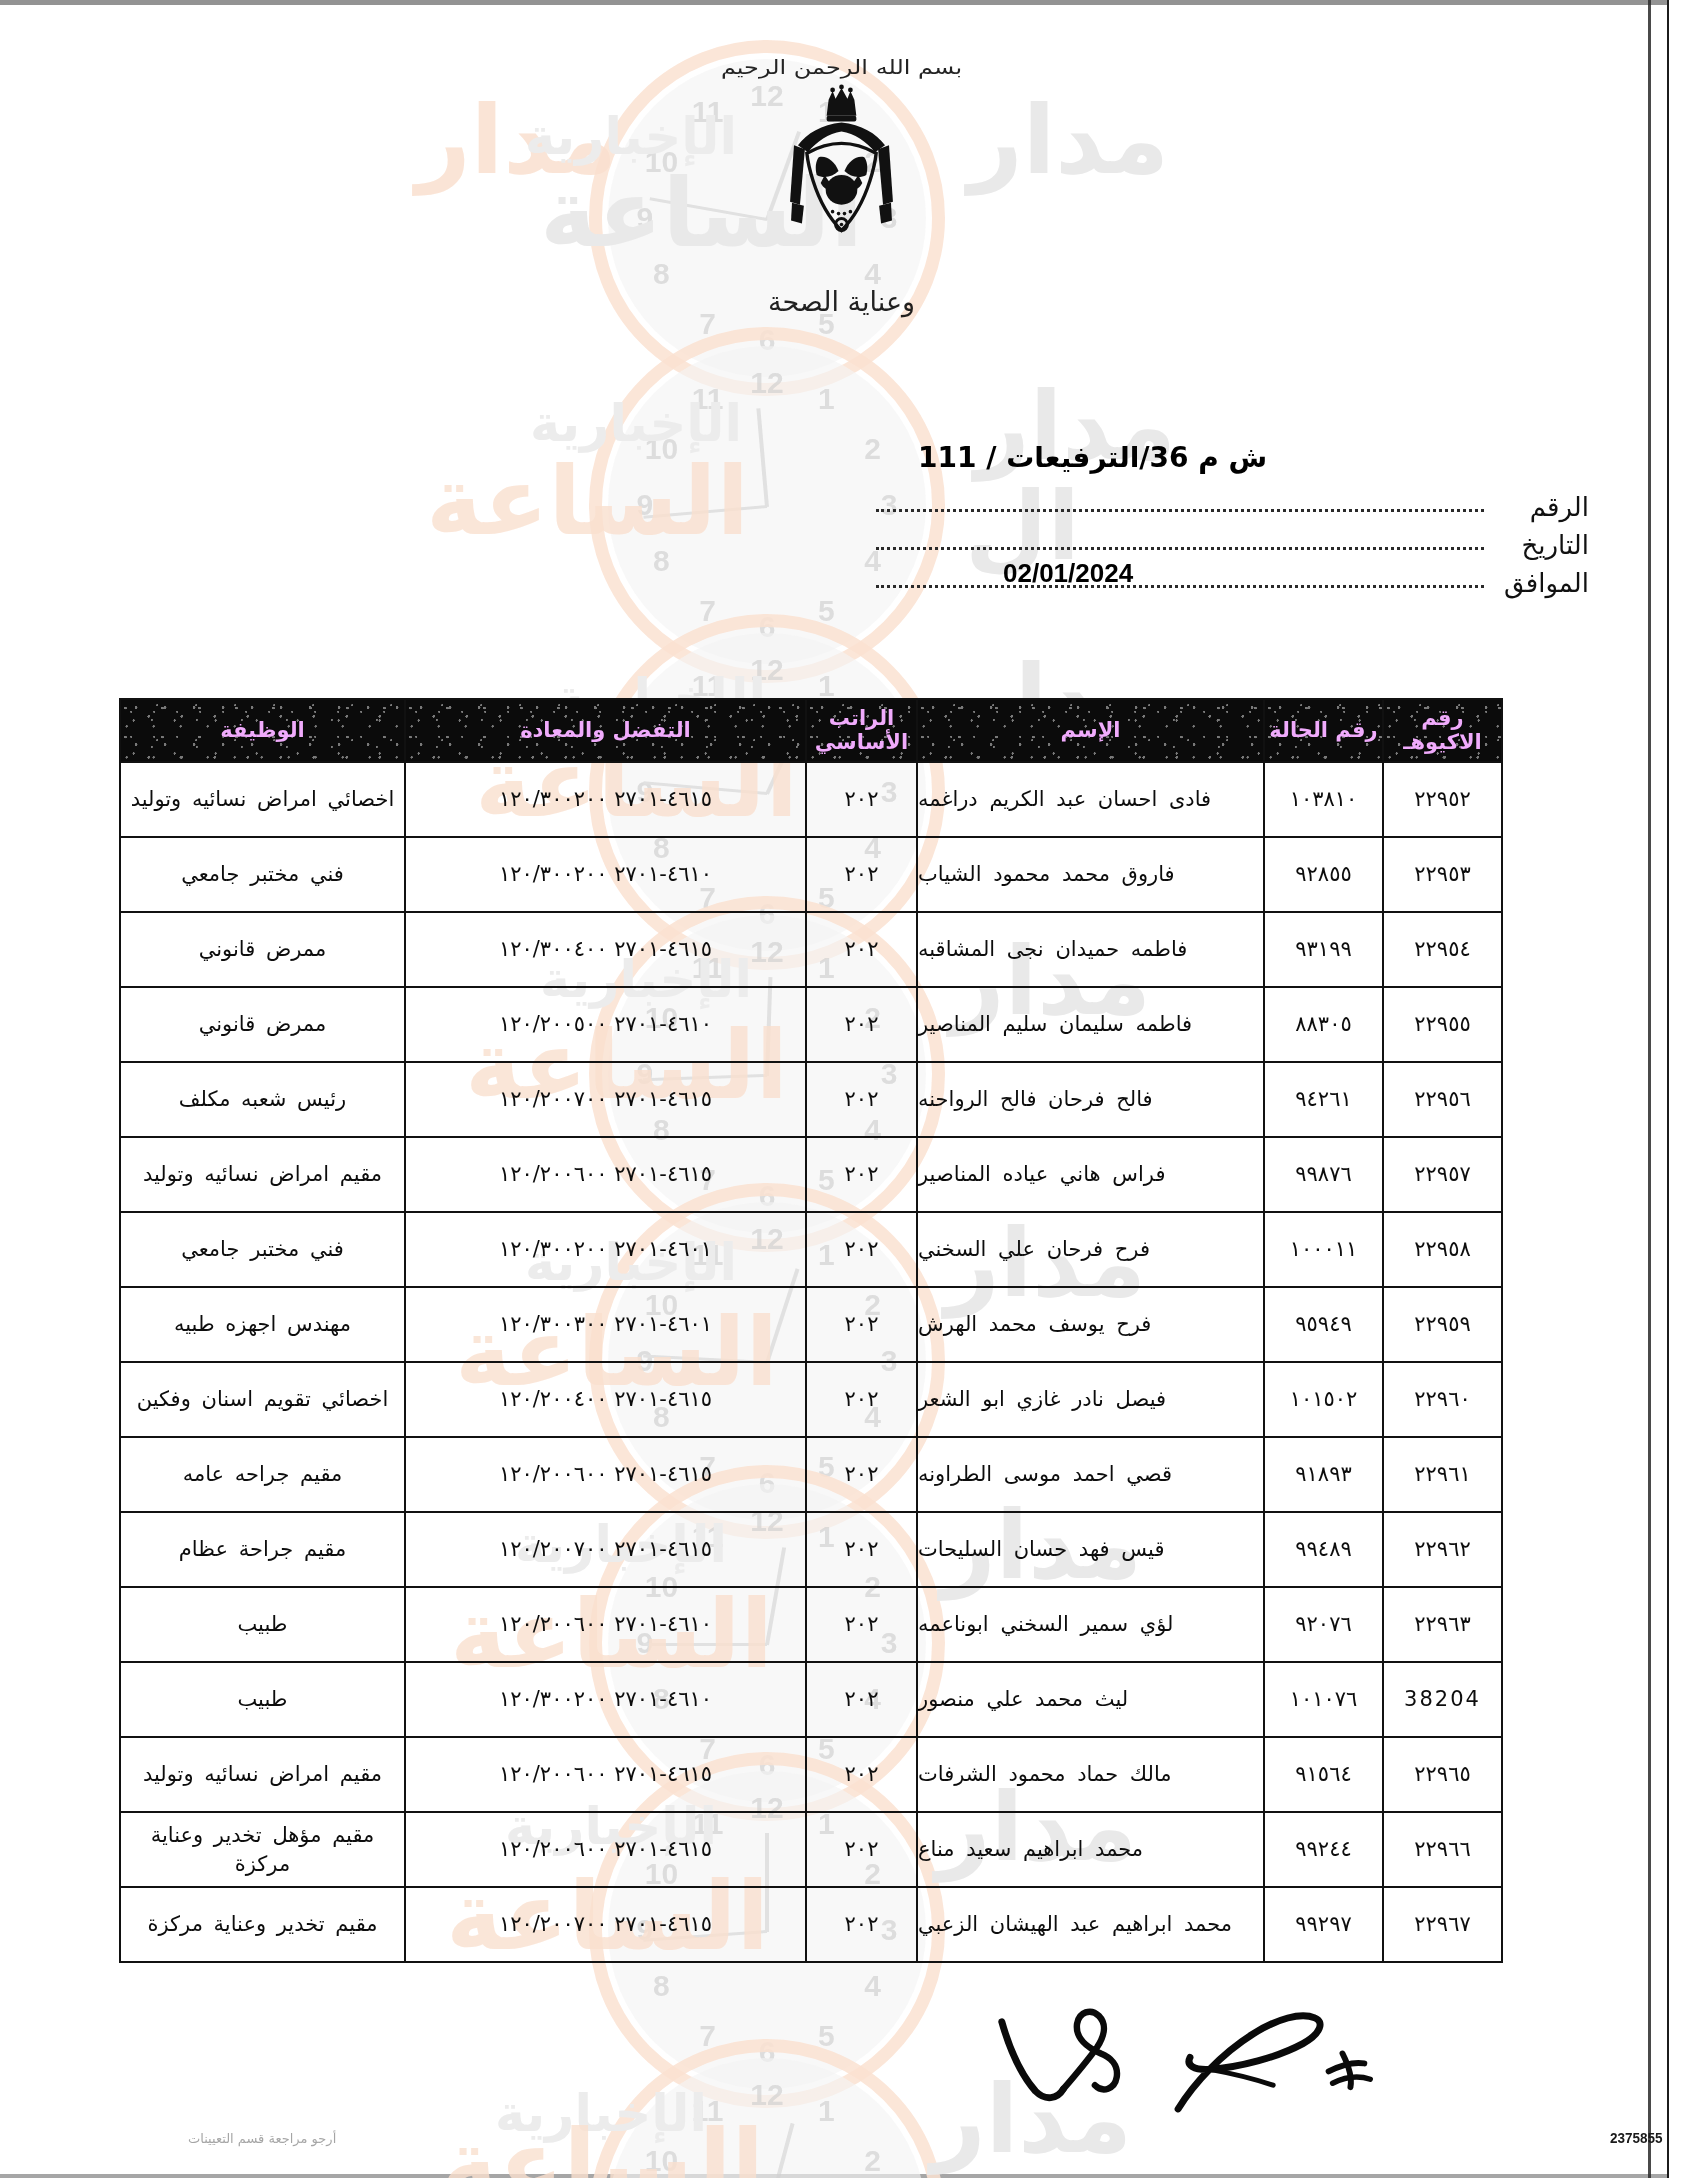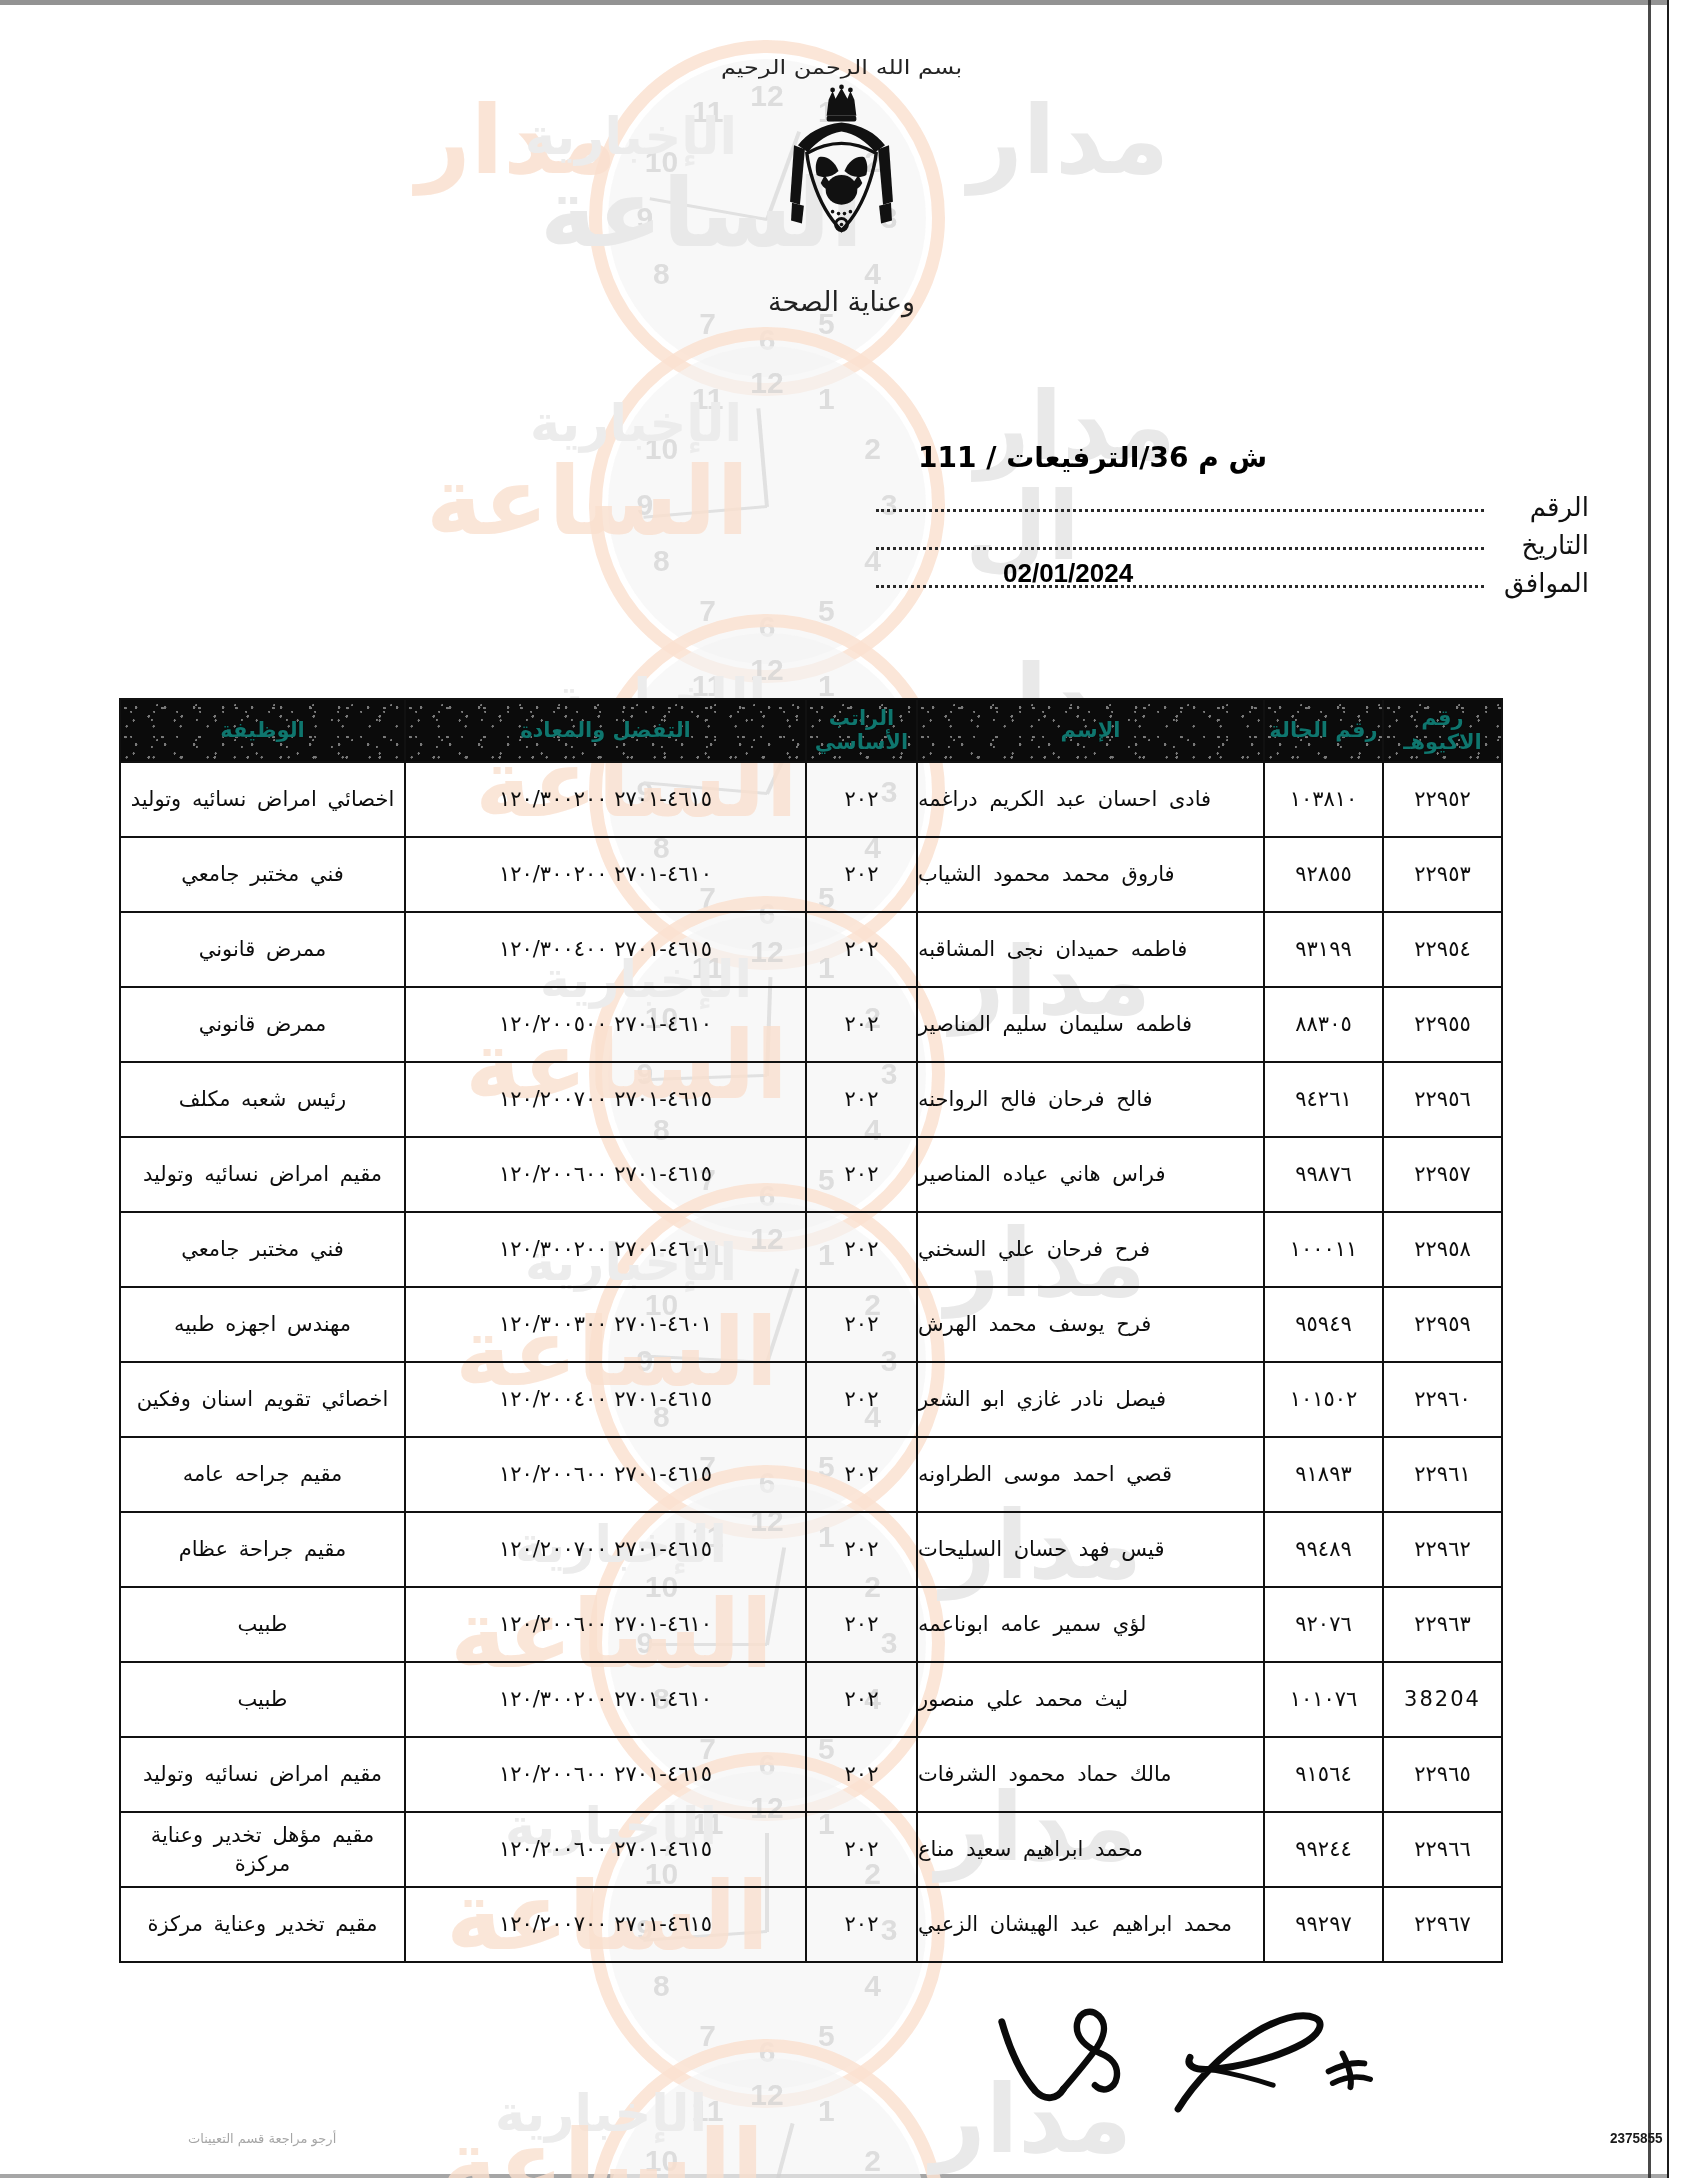--- a/index.html
+++ b/index.html
@@ -129,21 +129,21 @@
     border-collapse:collapse;width:100%;
     table-layout:fixed;direction:rtl;
   }
   table.doc td,table.doc th{
     border:2px solid #111;
     padding:0;
     vertical-align:middle;
   }
   thead th{
     background:#0b0b0b;
-    color:#0f766e;
+    color:#f0abfc;
     height:61px;
     position:relative;
     overflow:hidden;
   }
   thead th .hlbl{
     position:relative;z-index:2;
     font-size:21px;font-weight:bold;line-height:1.12;
     font-family:"DejaVu Sans",sans-serif;
     display:block;text-align:center;
     text-shadow:0 0 1px #000;
@@ -570,21 +570,21 @@
             <td class="c num">٢٢٩٦٢</td>
             <td class="c num">٩٩٤٨٩</td>
             <td class="nm">قيس فهد حسان السليحات</td>
             <td class="c num">٢٠٢</td>
             <td class="sal">٤٦١٥-٢٧٠١ ١٢٠/٢٠٠٧٠٠</td>
             <td class="jb">مقيم جراحة عظام</td>
           </tr>
           <tr>
             <td class="c num">٢٢٩٦٣</td>
             <td class="c num">٩٢٠٧٦</td>
-            <td class="nm">لؤي سمير عامه ابوناعمه</td>
+            <td class="nm">لؤي سمير السخني ابوناعمه</td>
             <td class="c num">٢٠٢</td>
             <td class="sal">٤٦١٠-٢٧٠١ ١٢٠/٢٠٠٦٠٠</td>
             <td class="jb">طبيب</td>
           </tr>
           <tr>
             <td class="c num">38204</td>
             <td class="c num">١٠١٠٧٦</td>
             <td class="nm">ليث محمد علي منصور</td>
             <td class="c num">٢٠٢</td>
             <td class="sal">٤٦١٠-٢٧٠١ ١٢٠/٣٠٠٢٠٠</td>

